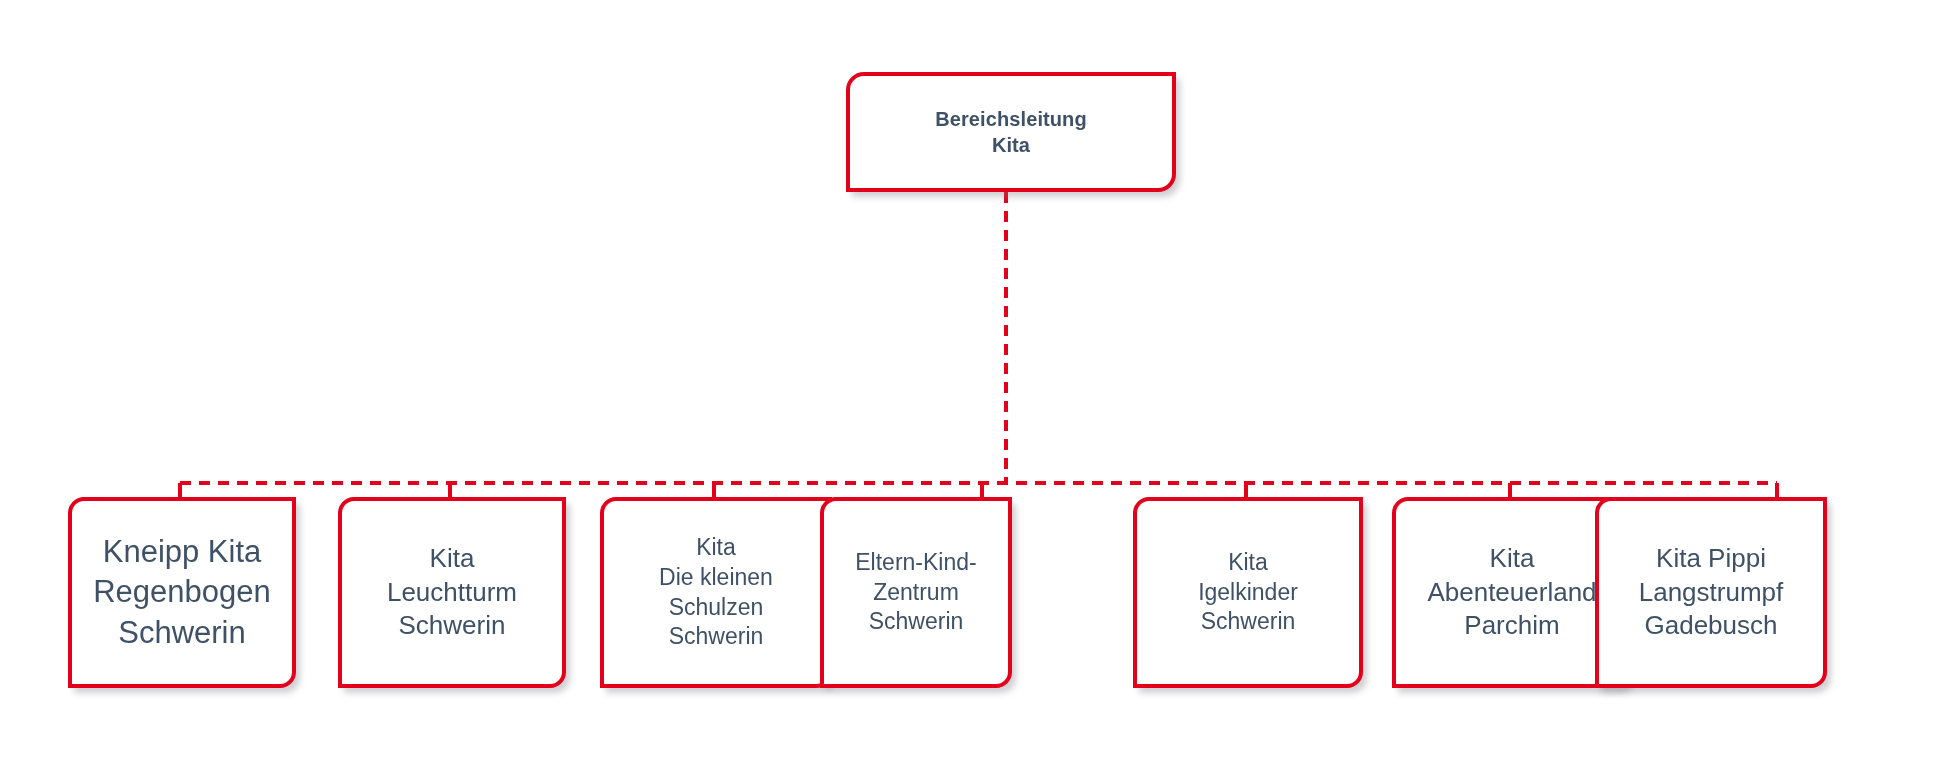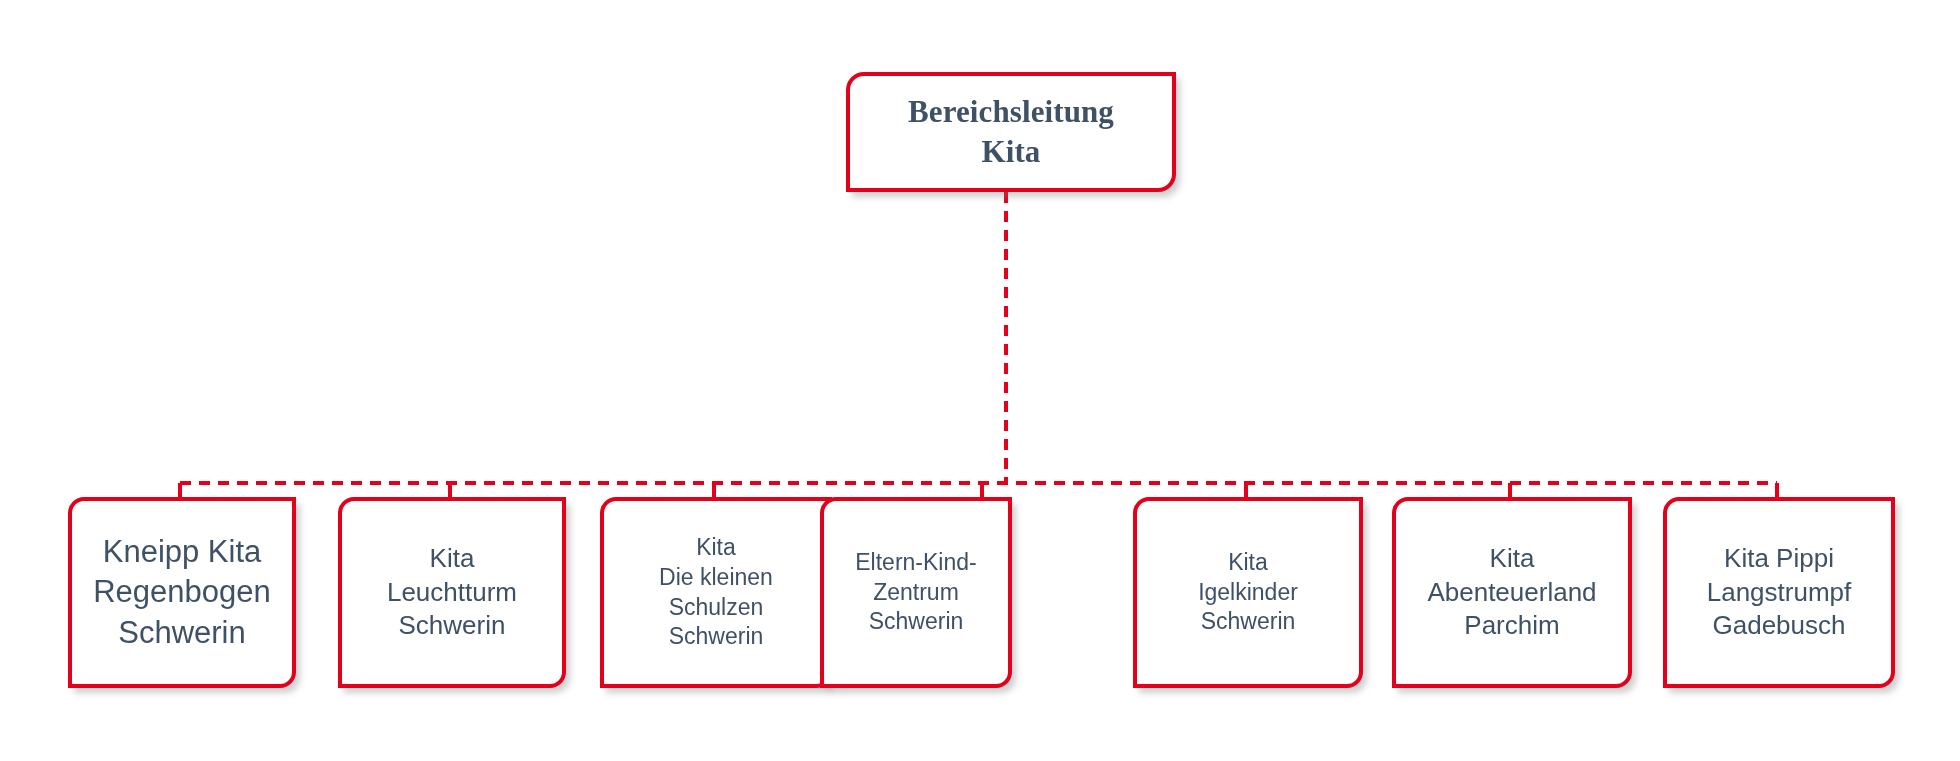--- a/index.html
+++ b/index.html
@@ -57,24 +57,23 @@
 
   
   #node-root {
     left: 846px;
     top: 72px;
     width: 330px;
     height: 120px;
     border-radius: 18px 0 18px 0;
   }
   #node-root .node-label {
-    font-size: 31px;
+    font-size: 20px;
     font-weight: bold;
     letter-spacing: 0.1px;
-    font-family: Liberation Serif, serif;
   }
 
   
   .node-leaf {
     top: 497px;
     height: 191px;
   }
   .node-leaf .node-label {
     font-weight: normal;
   }
@@ -91,21 +90,21 @@
 
   #node-leaf-3 { left: 820px;  width: 192px; }
   #node-leaf-3 .node-label { font-size: 23px; }
 
   #node-leaf-4 { left: 1133px; width: 230px; }
   #node-leaf-4 .node-label { font-size: 23px; }
 
   #node-leaf-5 { left: 1392px; width: 240px; }
   #node-leaf-5 .node-label { font-size: 26px; }
 
-  #node-leaf-6 { left: 1663px; width: 232px; }
+  #node-leaf-6 { left: 1595px; width: 232px; }
   #node-leaf-6 .node-label { font-size: 26px; }
 </style>
 </head>
 <body>
 
 <div id="chart-root">
 
   <svg id="connector-layer" viewBox="0 0 1960 761" width="1960" height="761" aria-hidden="true">
 
     <line x1="1006" y1="192" x2="1006" y2="483" stroke="#E3001B" stroke-width="4" stroke-dasharray="11 8" stroke-linecap="butt"></line>

